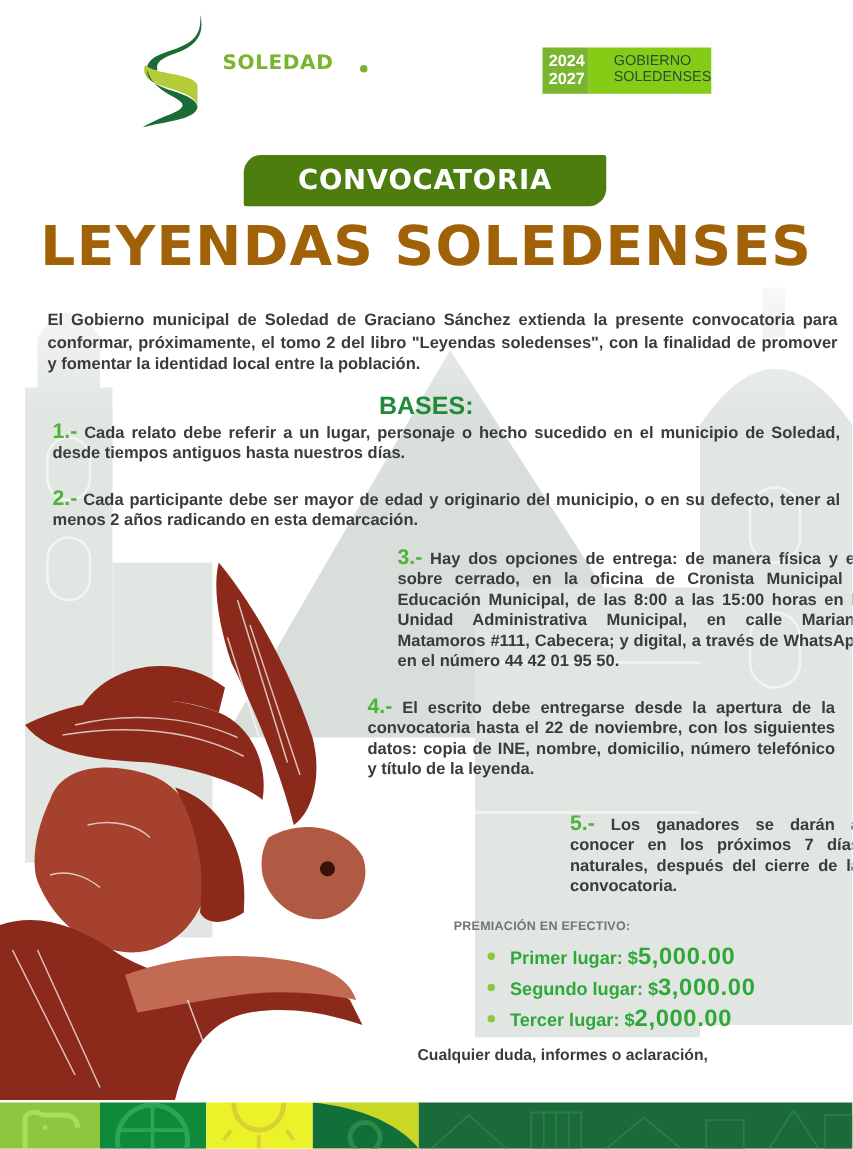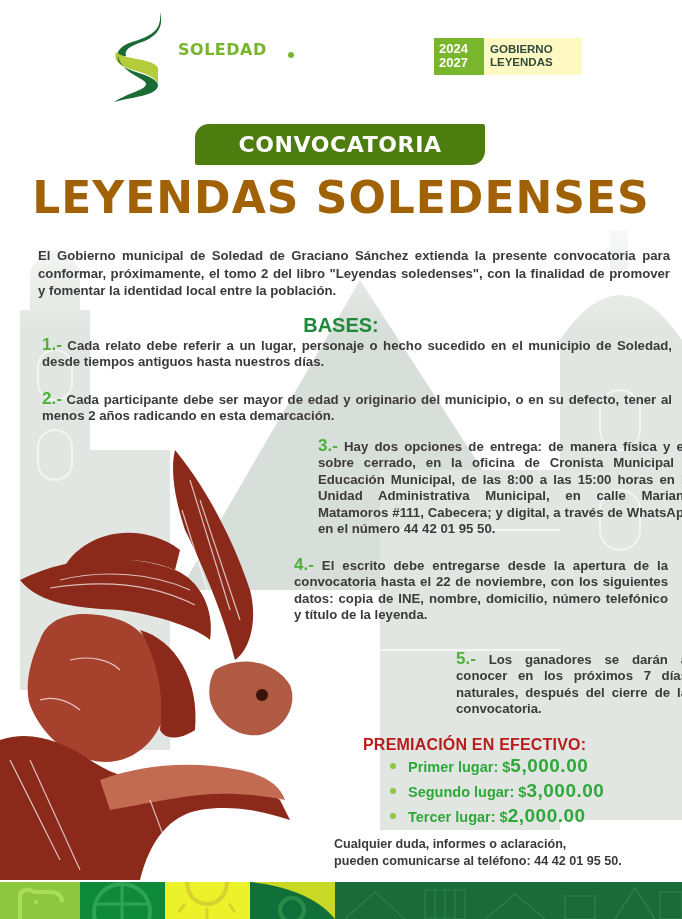--- a/index.html
+++ b/index.html
@@ -13,25 +13,25 @@
 
   .layer { position: absolute; z-index: 2; }
 
   
   .logo-mark { left: 112px; top: 12px; width: 50px; height: 90px; }
   .logo-text { left: 178px; top: 42px; font-family: "DejaVu Sans", sans-serif; font-weight: bold; line-height: 1; }
   .logo-text .l1 { color: #78b52d; font-size: 16px; letter-spacing: 0.5px; display: block; }
   .logo-text .l2 { color: #1a6b35; font-size: 20px; letter-spacing: -0.5px; display: block; margin-top: 1px; }
   .logo-dot { position: absolute; left: 288px; top: 52px; width: 6px; height: 6px; border-radius: 50%; background: #78b52d; z-index: 2; }
 
-  .gov-badge { left: 434px; top: 38px; width: 148px; height: 37px; display: flex; }
+  .gov-badge { left: 434px; top: 38px; width: 135px; height: 37px; display: flex; }
   .gov-badge .years { background: #7ab52e; color: #ffffff; width: 50px; height: 100%; font-weight: bold; font-size: 13px;
     line-height: 14px; padding: 4px 0 0 5px; font-family: "Liberation Sans", sans-serif; }
-  .gov-badge .gov { background: #fef9c3; color: #2f4a38; flex: 1; font-weight: bold; font-size: 11.5px;
-    line-height: 13px; padding: 5px 0 0 6px; font-family: "Liberation Sans", sans-serif; }
+  .gov-badge .gov { background: #84cc16; color: #2f4a38; flex: 1; font-weight: normal; font-size: 11.5px;
+    line-height: 13px; padding: 5px 0 0 20px; font-family: "Liberation Sans", sans-serif; }
 
   
   .convocatoria { left: 195px; top: 124px; width: 290px; height: 41px; background: #4d7c0f;
     border-radius: 14px 2px 14px 2px; color: #ffffff; font-weight: bold; font-size: 22px;
     text-align: center; line-height: 41px; letter-spacing: 0.6px; }
 
   .title { left: 0; top: 172px; width: 682px; text-align: center; color: #a16207; font-weight: bold;
     font-size: 44px; letter-spacing: 1px; font-family: "DejaVu Sans", sans-serif; }
 
   .intro { left: 38px; top: 247px; width: 632px; font-size: 13.2px; line-height: 17.5px; color: #3b3b3b;
@@ -43,21 +43,21 @@
   .rule { font-family: "Liberation Sans", sans-serif; font-weight: bold; font-size: 13.2px; line-height: 16.4px;
     color: #3b3b3b; text-align: justify; }
   .rule .num { color: #4db13a; font-size: 17px; }
   .r1 { left: 42px; top: 337px; width: 630px; }
   .r2 { left: 42px; top: 391px; width: 630px; }
   .r3 { left: 294px; top: 438px; width: 374px; margin-left: 24px; }
   .r4 { left: 294px; top: 557px; width: 374px; }
   .r5 { left: 456px; top: 651px; width: 232px; }
 
   .prize-title { left: 363px; top: 736px; font-family: "Liberation Sans", sans-serif; font-weight: bold;
-    font-size: 16px; color: #b91c1c; letter-spacing: 0.2px; }
+    font-size: 10px; color: #737373; letter-spacing: 0.2px; }
   .prizes { left: 390px; top: 755px; list-style: none; font-family: "Liberation Sans", sans-serif; font-weight: bold; }
   .prizes li { display: flex; align-items: baseline; height: 25px; color: #2fa83a; font-size: 14.5px; }
   .prizes .dot { width: 6px; height: 6px; border-radius: 50%; background: #8dc63f; margin-right: 12px; position: relative; top: -3px; }
   .prizes .amt-prefix { margin-left: 4px; }
   .prizes .amt { font-size: 19px; letter-spacing: 0.5px; }
 
   .contact { left: 334px; top: 836px; font-family: "Liberation Sans", sans-serif; font-weight: bold; font-size: 12.6px;
     line-height: 16.5px; color: #3b3b3b; }
 
   
@@ -114,21 +114,21 @@
 </div>
 <div class="logo-dot"></div>
 
 <div class="layer gov-badge">
   <div class="years">
     <div>2024</div>
     <div>2027</div>
   </div>
   <div class="gov">
     <div>GOBIERNO</div>
-    <div>LEYENDAS</div>
+    <div>SOLEDENSES</div>
   </div>
 </div>
 
 <div class="layer convocatoria">CONVOCATORIA</div>
 <h1 class="layer title">LEYENDAS SOLEDENSES</h1>
 
 <p class="layer intro">El Gobierno municipal de Soledad de Graciano Sánchez extienda la presente convocatoria para conformar, próximamente, el tomo 2 del libro "Leyendas soledenses", con la finalidad de promover y fomentar la identidad local entre la población.</p>
 
 <div class="layer bases-title">BASES:</div>
 
@@ -198,21 +198,20 @@
   <li>
     <span class="dot"></span>
     <span>Tercer lugar:</span>
     <span class="amt-prefix">$</span>
       <span class="amt">2,000.00</span>
   </li>
 </ul>
 
 <div class="layer contact">
   <div>Cualquier duda, informes o aclaración,</div>
-  <div>pueden comunicarse al teléfono: 44 42 01 95 50.</div>
 </div>
 
 <div class="layer footer">
   <div class="tile t1">
     <svg width="80" height="37" viewBox="0 0 80 37">
       <path d="M20 37 L20 14 C20 8 28 6 34 10 L50 10 C58 10 62 14 62 20" stroke="#a9de5a" stroke-width="4" fill="none"></path>
       <circle cx="36" cy="20" r="2" fill="#a9de5a"></circle>
     </svg>
   </div>
   <div class="tile t2">

